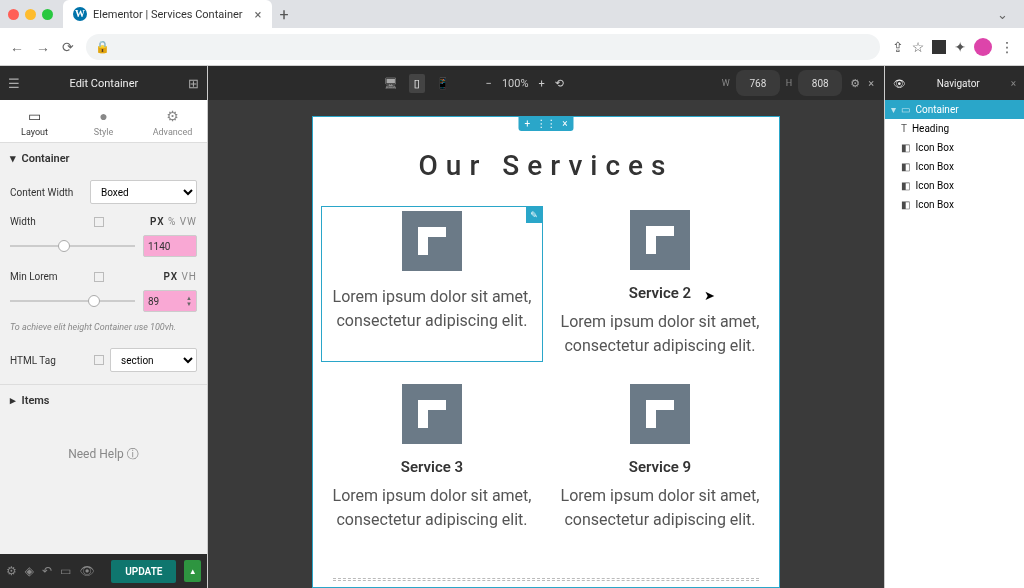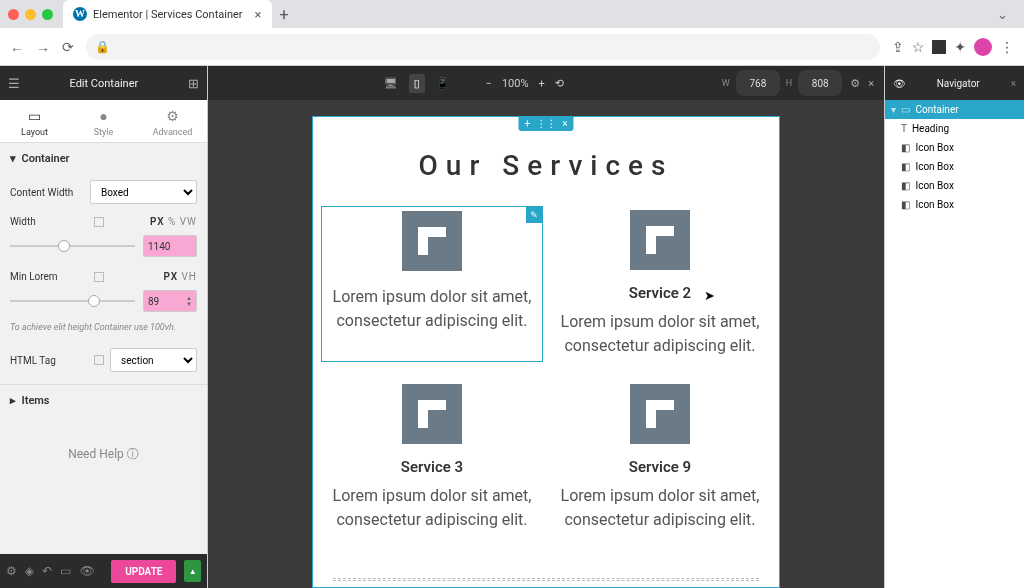--- a/index.html
+++ b/index.html
@@ -41,21 +41,21 @@
 .ctrl-row .units .a{color:#333;font-weight:600}
 .ctrl-row .link { width:10px; height:10px; border:1px solid #bbb; margin-left:4px; }
 .slider-row { padding:2px 10px 8px; display:flex; align-items:center; gap:8px; }
 .slider { flex:1; height:2px; background:#ccc; position:relative; }
 .slider .knob { position:absolute; top:-5px; width:12px; height:12px; border-radius:50%; background:#fff; border:1px solid #aaa; }
 .numbox { width:54px; height:22px; border:1px solid #ccc; background:#f9a8d4; font-size:10px; display:flex; align-items:center; padding:0 4px; border-radius:2px; }
 .numbox .step { margin-left:auto; display:flex; flex-direction:column; font-size:6px; line-height:6px; color:#666; }
 .hint { font-size:9px; font-style:italic; color:#888; padding:2px 10px 10px; }
 .panel-foot { height:34px; background:#2b2b2b; display:flex; align-items:center; padding:0 6px; gap:8px; }
 .panel-foot .fi { color:#888; font-size:12px; }
-.upd-btn { margin-left:auto; background:#ec4899; color:#fff; font-size:10px; font-weight:600; padding:6px 14px; border:none; border-radius:2px; }
+.upd-btn { margin-left:auto; background:#0f766e; color:#fff; font-size:10px; font-weight:600; padding:6px 14px; border:none; border-radius:2px; }
 .upd-caret { background:#2e9540; color:#fff; font-size:9px; padding:6px; border:none; border-radius:2px; }
 .collapse-tab { position:absolute; left:208px; top:300px; width:12px; height:36px; background:#e0e0e0; border:1px solid #ccc; border-left:none; border-radius:0 4px 4px 0; display:flex; align-items:center; justify-content:center; font-size:9px; color:#666; }
 
 
 .center { flex:1; background:#3a3a3a; display:flex; flex-direction:column; position:relative; }
 .topbar { height:34px; background:#2b2b2b; display:flex; align-items:center; padding:0 10px; color:#ccc; font-size:11px; }
 .dev-ico { margin:0 3px; padding:3px 5px; color:#aaa; border-radius:2px; }
 .dev-ico.on { background:#444; color:#fff; }
 .tb-spacer { flex:1; }
 .tb-zoom { display:flex; align-items:center; gap:10px; }

